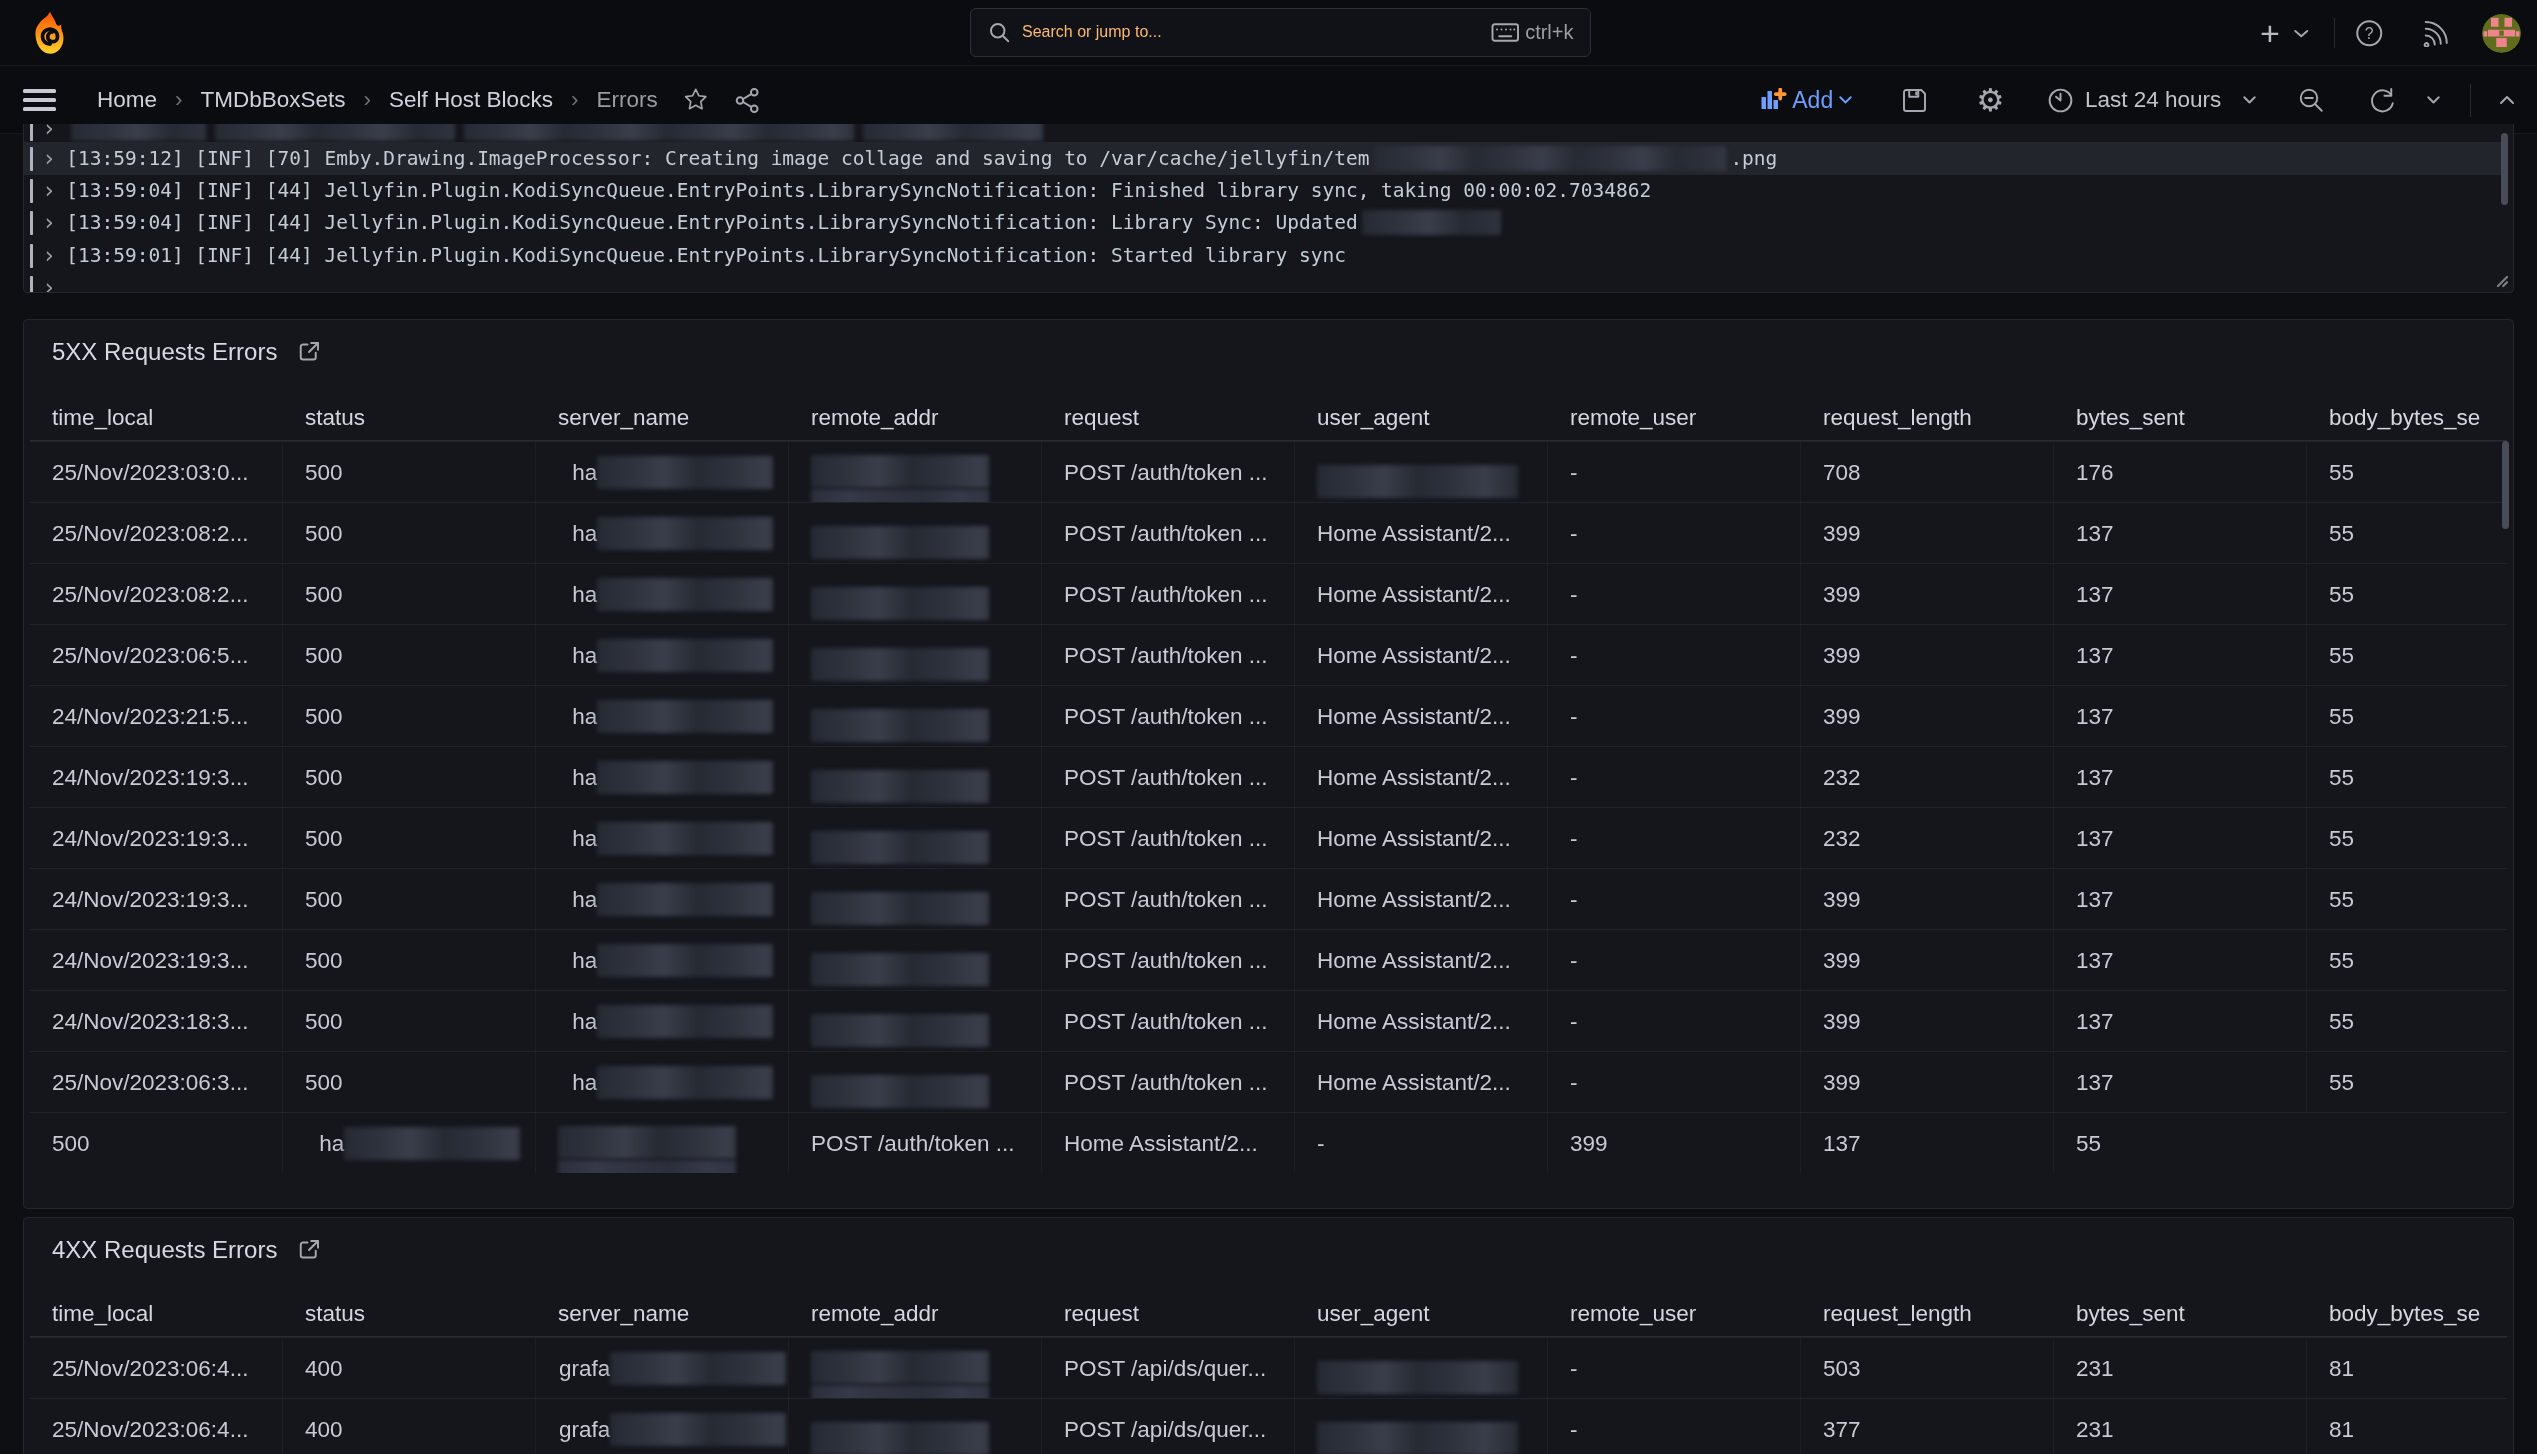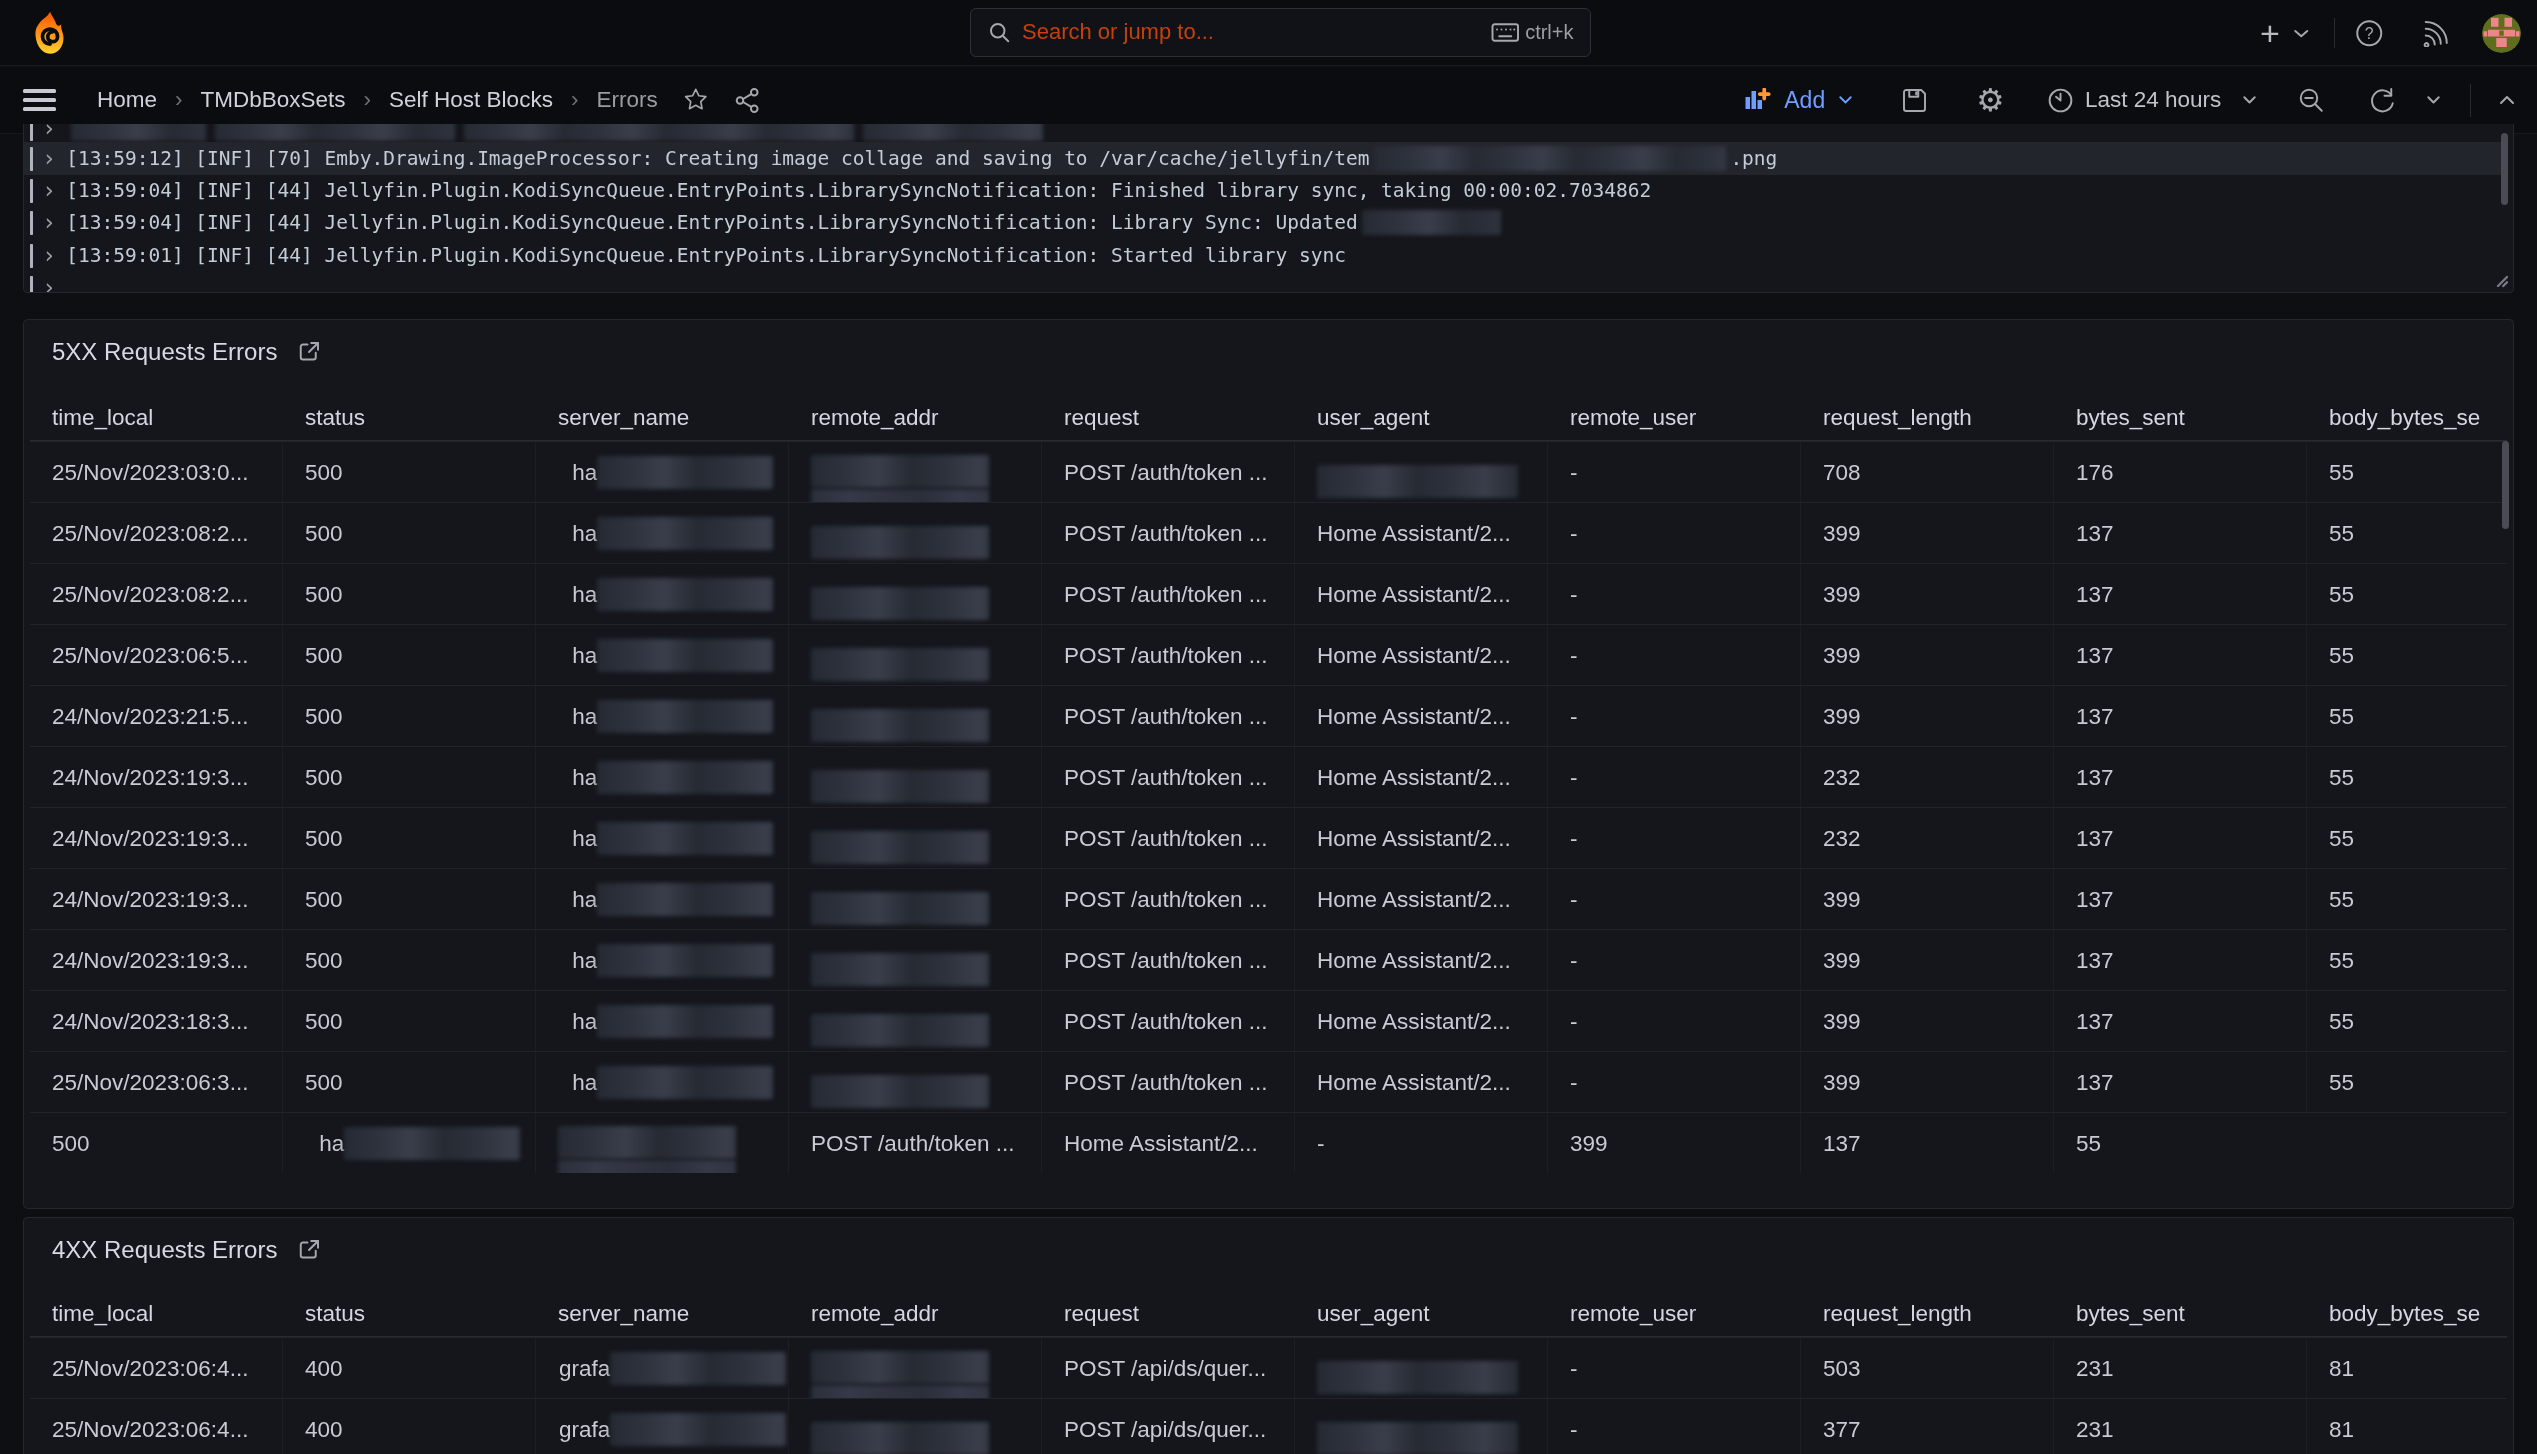--- a/index.html
+++ b/index.html
@@ -10,40 +10,40 @@
   *{margin:0;padding:0;box-sizing:border-box;}
   html,body{width:2538px;height:1455px;overflow:hidden;background:var(--page);
     font-family:"Liberation Sans",sans-serif;color:var(--text);}
 
   
   .topnav{position:absolute;left:0;top:0;width:2538px;height:66px;background:var(--nav);
     border-bottom:0.7px solid #1b1c21;}
   .logo{position:absolute;left:31.5px;top:10.5px;width:36px;height:45px;}
   .searchbox{position:absolute;left:970px;top:7.5px;width:621px;height:49px;background:#111217;
     border:1.1px solid #2e3037;border-radius:6px;display:flex;align-items:center;padding:0 16.5px;}
-  .searchbox .ph{color:#c2410c;font-size:22px;margin-left:12px;flex:1;}
+  .searchbox .ph{color:#fdba74;font-size:16px;margin-left:12px;flex:1;}
   .kbd-hint{display:flex;align-items:center;gap:6px;color:#9d9da6;font-size:20px;}
   .nav-ico{position:absolute;top:0;height:66px;display:flex;align-items:center;justify-content:center;color:#a6a7af;}
   .vdiv{position:absolute;background:#2a2b31;width:0.7px;}
   .plus-glyph{font-size:34px;font-weight:300;color:#b9bac2;line-height:1;}
   .avatar{position:absolute;left:2482px;top:14.2px;width:39px;height:39px;border-radius:50%;overflow:hidden;}
 
   
   .subnav{position:absolute;left:0;top:67px;width:2538px;height:67px;background:var(--nav);
     border-bottom:0.7px solid #17181d;}
   .burger{position:absolute;left:22.5px;top:16.5px;width:33px;height:33px;display:flex;flex-direction:column;justify-content:center;gap:5.2px;}
   .burger i{display:block;height:3.7px;border-radius:1.5px;background:#c8c9d4;}
   .crumbs{position:absolute;left:97px;top:0;height:66px;display:flex;align-items:center;font-size:22.5px;}
   .crumbs .sep{color:#707178;margin:0 18px;font-size:22.5px;}
   .crumbs .link{color:#d0d1dc;}
   .crumbs .current{color:#9b9ca3;}
   .crumb-ico{margin-left:25.5px;display:flex;align-items:center;}
   .toolbar{position:absolute;right:22.5px;top:0;height:66px;display:flex;align-items:center;gap:0;}
   .tb-item{display:flex;align-items:center;justify-content:center;color:#a6a7af;}
-  .add-btn{display:flex;align-items:center;gap:13px;color:var(--blue);font-size:23px;font-weight:500;}
+  .add-btn{display:flex;align-items:center;gap:5px;color:var(--blue);font-size:23px;font-weight:500;}
   .timepick{display:flex;align-items:center;gap:10.5px;color:#c2c3cb;font-size:22.5px;}
 
   
   .panel{position:absolute;background:var(--panel);border:1.1px solid var(--border);border-radius:4.5px;}
   .panel-title{position:absolute;left:28.5px;top:18px;display:flex;align-items:center;gap:19.5px;
     font-size:24px;font-weight:500;color:#d8d9e2;}
 
   
   .logpanel{left:22.5px;top:124px;width:2491px;height:169px;border-top:none;border-radius:0 0 4.5px 4.5px;overflow:hidden;}
   .logline{position:absolute;left:0;width:2482px;height:33px;display:flex;align-items:center;

